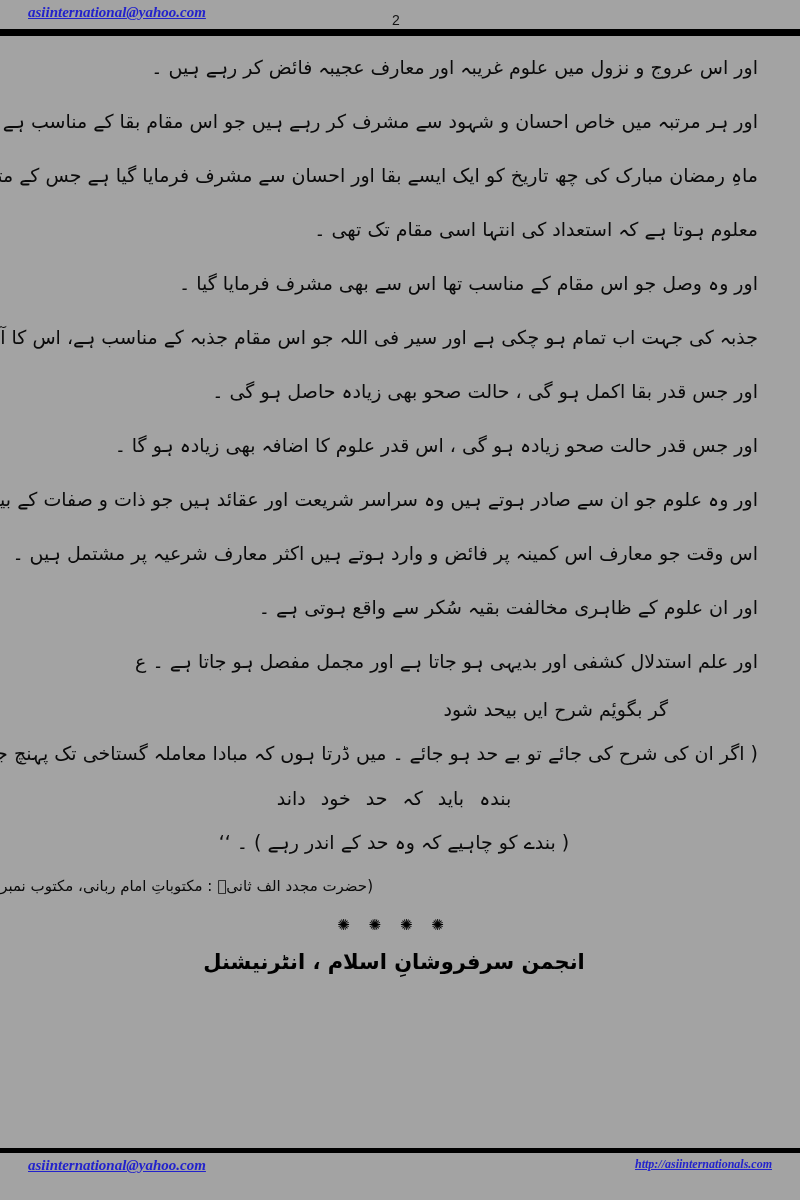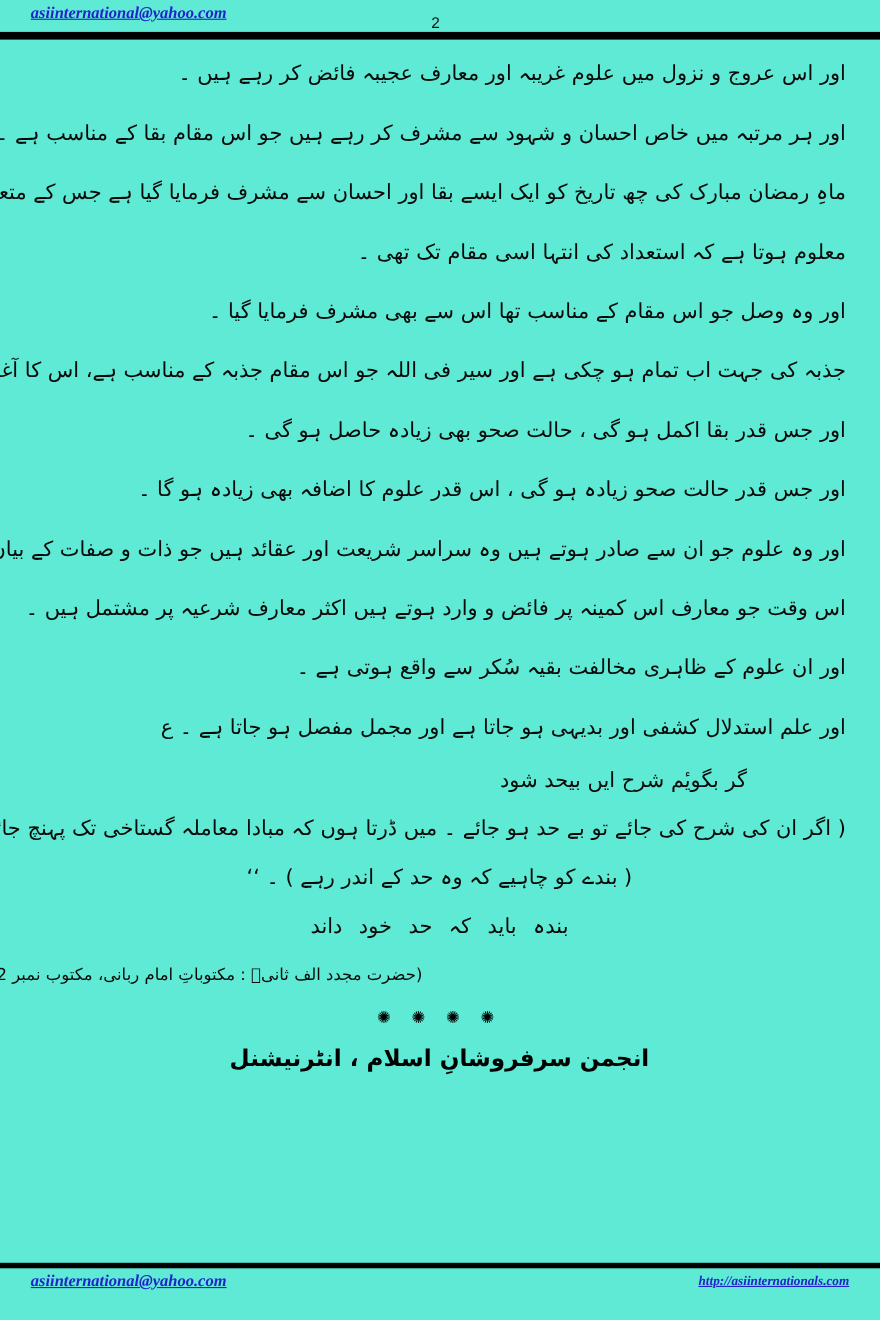--- a/index.html
+++ b/index.html
@@ -2,21 +2,21 @@
 <html><head>
 <meta charset="utf-8">
 <style>
   * { margin: 0; padding: 0; box-sizing: border-box; }
   html, body { background: #ffffff; }
   .page {
     position: relative;
     width: 800px;
     height: 1200px;
     margin: 0 auto;
-    background: #5eead4;
+    background: #a3a3a3;
     font-family: "DejaVu Sans", sans-serif;
     overflow: hidden;
   }
   
   .header { position: absolute; top: 0; left: 0; right: 0; height: 40px; }
   .header-email {
     position: absolute; top: 4px; left: 28px;
     font-family: "Liberation Serif", serif;
     font-style: italic; font-weight: bold;
     font-size: 15px; color: #2222cc;
@@ -26,21 +26,21 @@
     position: absolute; top: 12px; left: 392px;
     font-family: "Liberation Sans", sans-serif;
     font-size: 14px; color: #111;
   }
   .bar-top {
     position: absolute; top: 29px; left: 0; right: 0; height: 7px;
     background: #000;
   }
   
   .body-text {
-    position: absolute; top: 40px; left: 0; right: 1px;
+    position: absolute; top: 40px; left: 0; right: 12px;
     direction: rtl;
   }
   .line {
     padding: 0 30px;
     font-size: 19px; color: #0a0a0a;
     line-height: 54px; height: 54px;
     white-space: nowrap;
   }
   .line.r { text-align: right; }
   .line.verse { height: 42px; line-height: 42px; text-align: right; padding-right: 120px; }
@@ -98,22 +98,22 @@
     <div class="line r">اور وہ وصل جو اس مقام کے مناسب تھا اس سے بھی مشرف فرمایا گیا ۔</div>
     <div class="line r">جذبہ کی جہت اب تمام ہو چکی ہے اور سیر فی اللہ جو اس مقام جذبہ کے مناسب ہے، اس کا آغاز ہو چکا ہے ۔</div>
     <div class="line r">اور جس قدر بقا اکمل ہو گی ، حالت صحو بھی زیادہ حاصل ہو گی ۔</div>
     <div class="line r">اور جس قدر حالت صحو زیادہ ہو گی ، اس قدر علوم کا اضافہ بھی زیادہ ہو گا ۔</div>
     <div class="line r">اور وہ علوم جو ان سے صادر ہوتے ہیں وہ سراسر شریعت اور عقائد ہیں جو ذات و صفات کے بیان میں ہیں ۔</div>
     <div class="line r">اس وقت جو معارف اس کمینہ پر فائض و وارد ہوتے ہیں اکثر معارف شرعیہ پر مشتمل ہیں ۔</div>
     <div class="line r">اور ان علوم کے ظاہری مخالفت بقیہ سُکر سے واقع ہوتی ہے ۔</div>
     <div class="line r">اور علم استدلال کشفی اور بدیہی ہو جاتا ہے اور مجمل مفصل ہو جاتا ہے ۔ ع</div>
     <div class="line verse">گر بگویٔم شرح ایں بیحد شود</div>
     <div class="line paren">( اگر ان کی شرح کی جائے تو بے حد ہو جائے ۔ میں ڈرتا ہوں کہ مبادا معاملہ گستاخی تک پہنچ جائے )</div>
+    <div class="line hemistich">بندہ باید کہ حد خود داند</div>
     <div class="line paren2">( بندے کو چاہیے کہ وہ حد کے اندر رہے ) ۔ ‘‘</div>
-    <div class="line hemistich">بندہ باید کہ حد خود داند</div>
     <div class="line cite">(حضرت مجدد الف ثانیؒ :  مکتوباتِ امام ربانی،  مکتوب نمبر 2،  دفتر اول،  حصہ اول )</div>
     <div class="ornament-row">✺ ✺ ✺ ✺</div>
     <div class="org-line">انجمن سرفروشانِ اسلام ، انٹرنیشنل</div>
   </div>
 
   <div class="bar-bottom"></div>
   <a class="footer-email" href="#">asiinternational@yahoo.com</a>
   <a class="footer-site" href="#">http://asiinternationals.com</a>
 
 </div>

